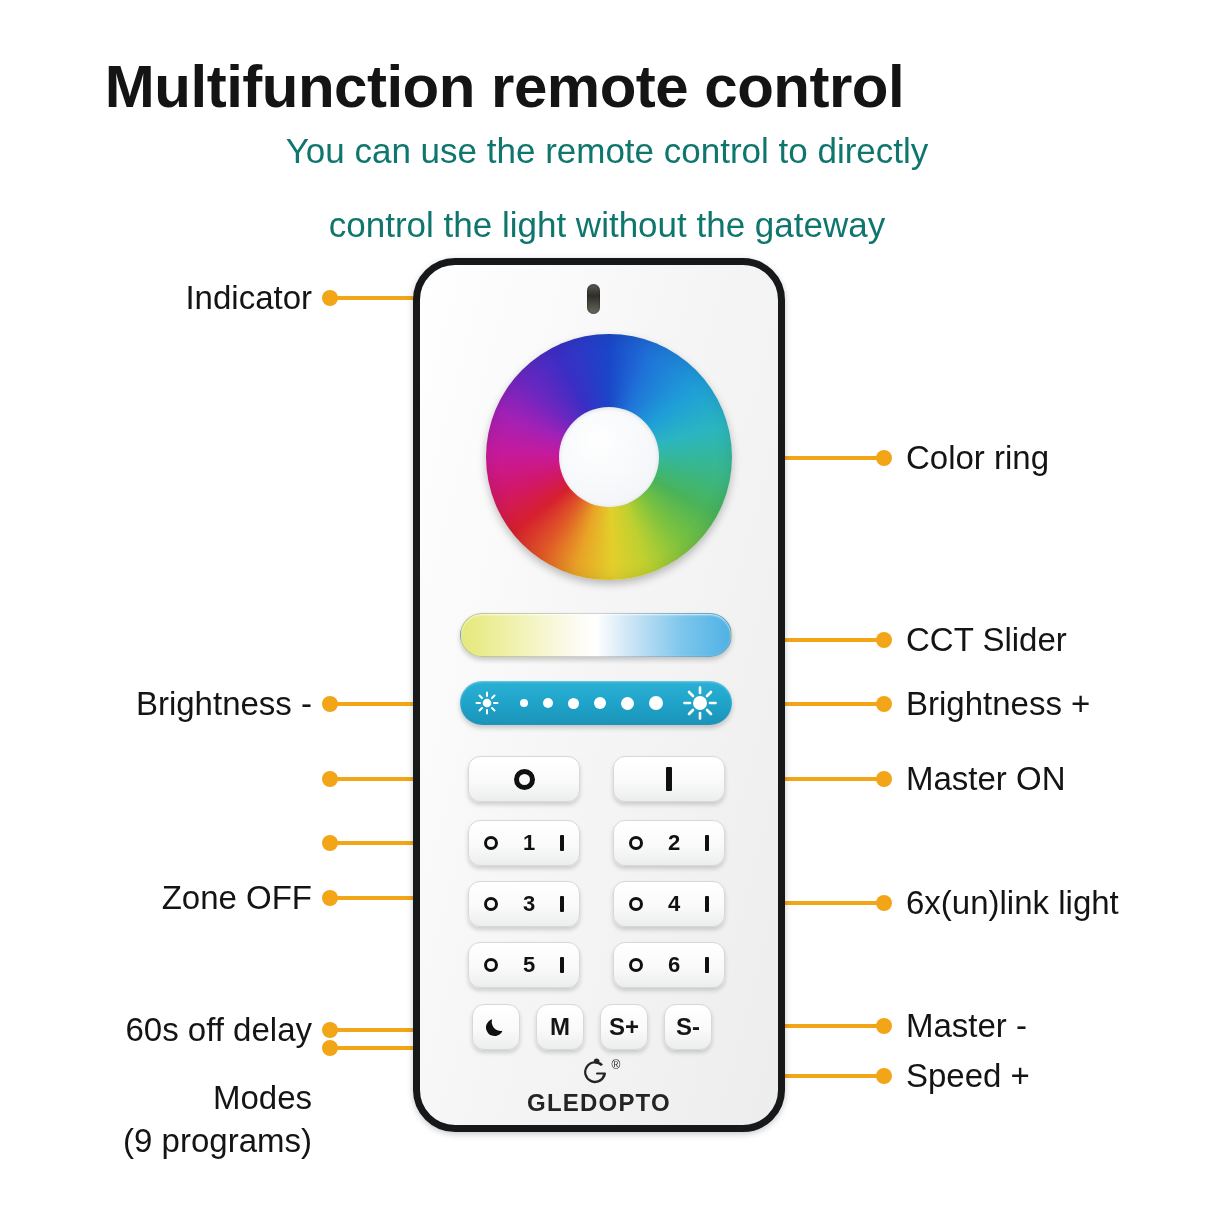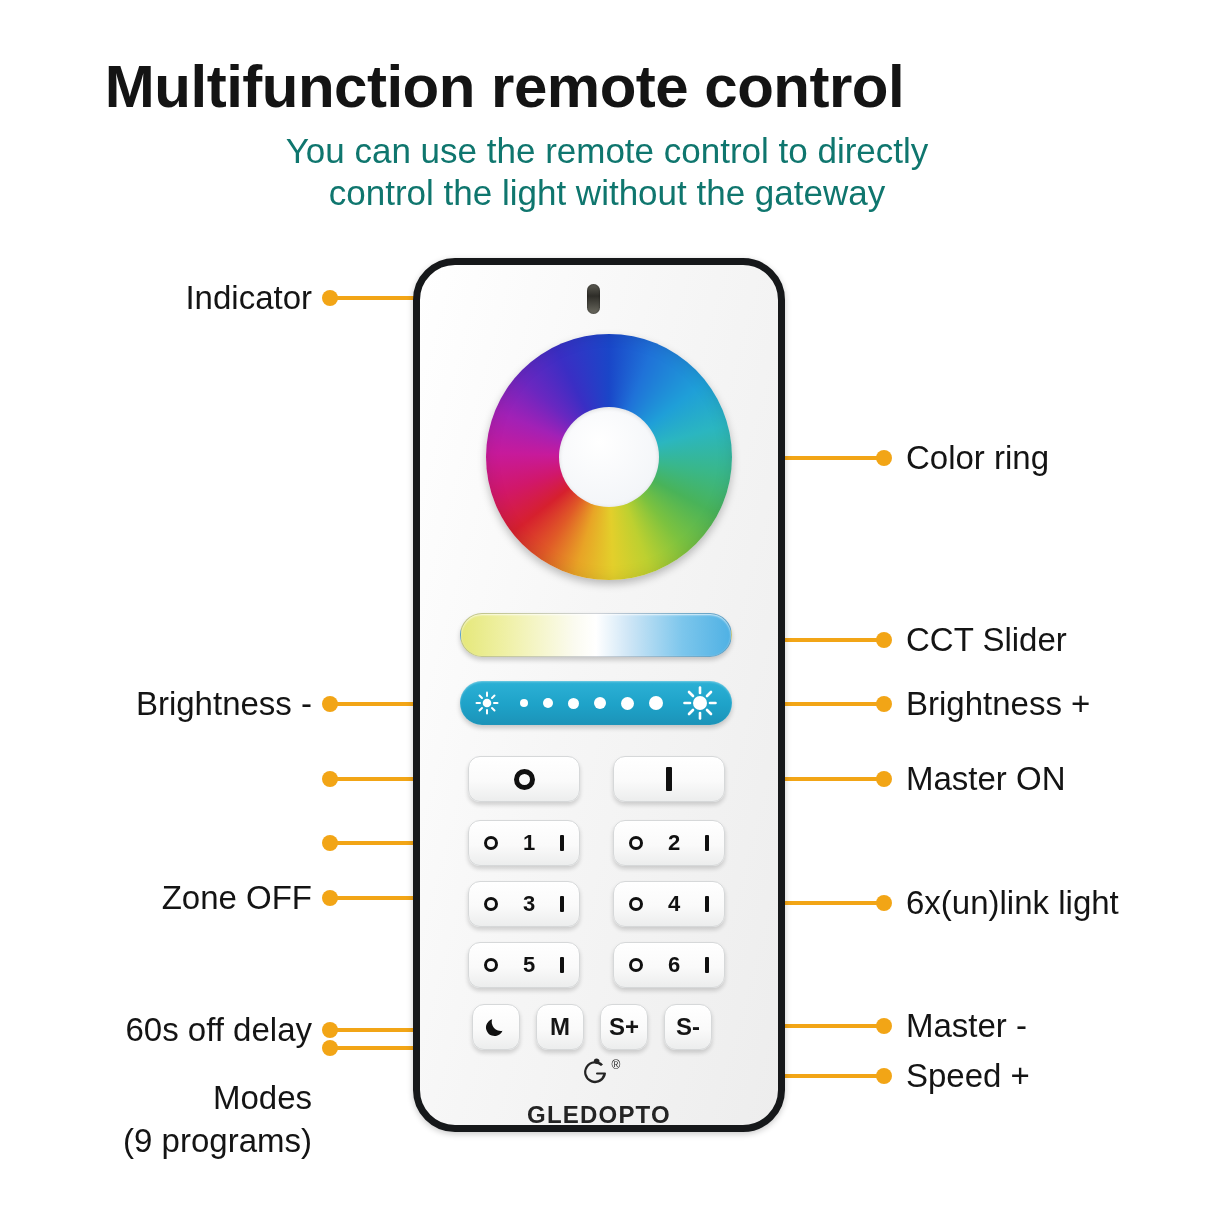--- a/index.html
+++ b/index.html
@@ -13,21 +13,21 @@
   
   #title{
     position:absolute;left:0;top:52px;width:1009px;text-align:center;
     font-size:60px;font-weight:bold;letter-spacing:-0.5px;color:#141414;
     white-space:nowrap;
   }
   #subtitle{
     position:absolute;left:0;top:130px;width:1214px;text-align:center;
     font-size:35px;font-weight:normal;line-height:42px;color:#0f766e;
   }
-  #subtitle .l2{display:block;}
+  #subtitle .l2{display:block;margin-top:32px;}
 
   
   #remote{
     position:absolute;left:413px;top:258px;width:372px;height:874px;
     background:#fbfbfb;border:7px solid #16181a;border-radius:42px;
     box-shadow:0 2px 6px rgba(0,0,0,.22);
     box-sizing:border-box;
     background-image:linear-gradient(105deg,#ffffff 0%,#f6f6f6 45%,#ededed 100%);
   }
   #indicator{
@@ -111,21 +111,21 @@
 
   
   #brand{
     position:absolute;left:413px;top:1055px;width:372px;text-align:center;
   }
   #brandmark{
     font-size:30px;font-weight:bold;color:#242424;line-height:1;position:relative;
     display:inline-block;
   }
   #brandmark sup{font-size:12px;vertical-align:super;font-weight:normal;}
-  #brandname{font-size:24px;font-weight:bold;letter-spacing:1.2px;color:#242424;margin-top:12px;}
+  #brandname{font-size:24px;font-weight:bold;letter-spacing:1.2px;color:#242424;margin-top:0;}
 
   
   .lbl{
     position:absolute;font-size:33px;color:#141414;white-space:nowrap;line-height:40px;
   }
   .lbl.r{text-align:right;}
 
   svg#leaders{position:absolute;left:0;top:0;width:1214px;height:1214px;pointer-events:none;}
 </style>
 </head>

